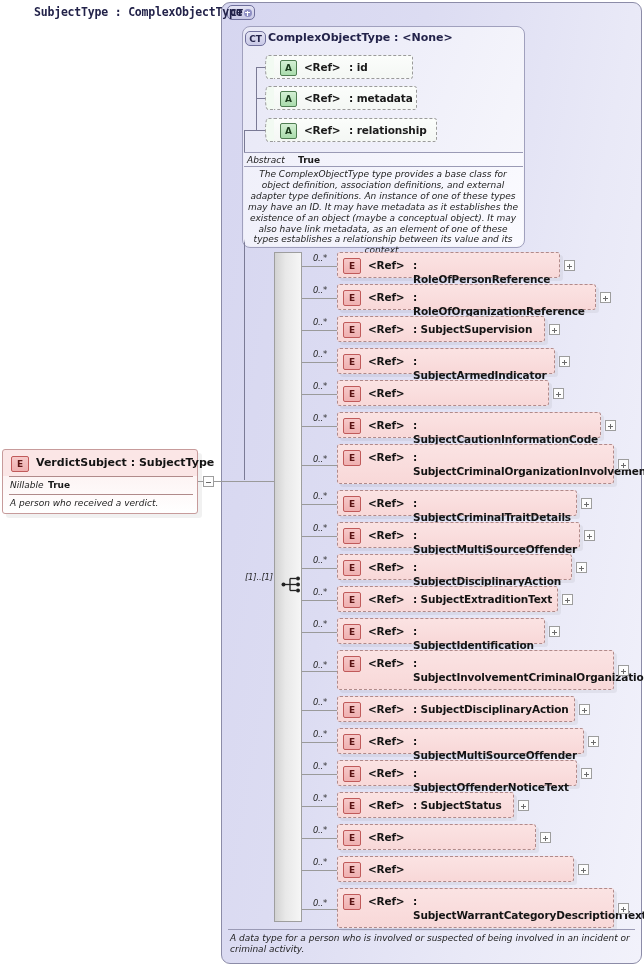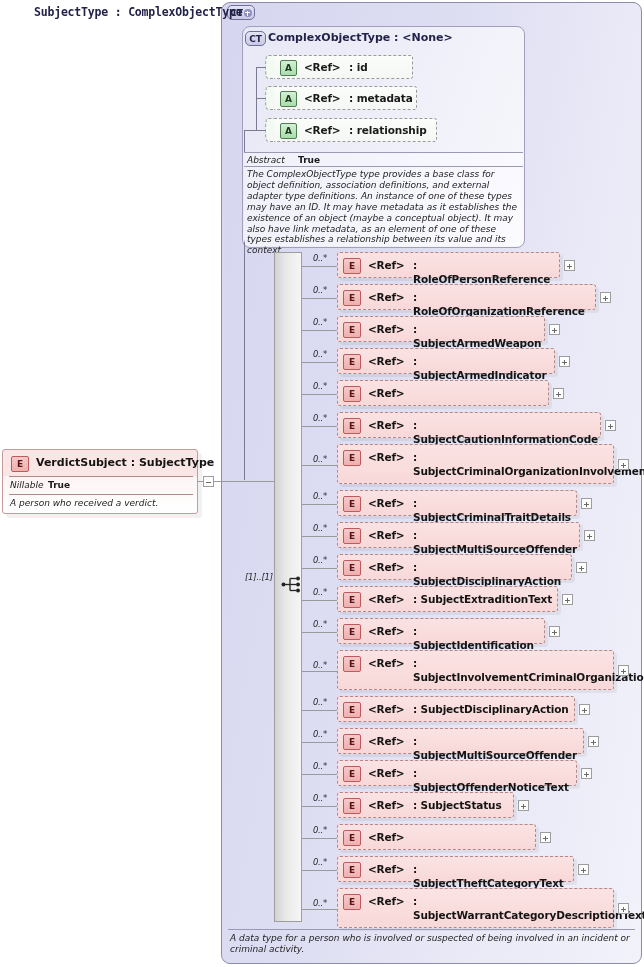--- a/index.html
+++ b/index.html
@@ -97,21 +97,21 @@
   }
   #abstract-panel .sep{position:absolute;left:0;right:0;height:1px;background:#9a9ab5;}
   #abstract-label{
     position:absolute;left:3px;top:3px;font-size:9px;font-style:italic;color:#1a1a1a;
   }
   #abstract-value{
     position:absolute;left:54px;top:3px;font-size:9px;font-weight:bold;color:#1a1a1a;
   }
   #abstract-desc{
     position:absolute;left:3px;top:17px;right:4px;
-    font-size:9px;font-style:italic;color:#232323;line-height:10.9px;
+    font-size:9px;font-style:italic;color:#232323;line-height:10.9px;text-align:center;
   }
 
   
   #seq-bar{
     position:absolute;left:274px;top:252px;width:28px;height:670px;
     border:1px solid #9e9e9e;
     background:linear-gradient(90deg,#d2d2d2 0%,#e8e8e8 40%,#f6f6f6 100%);
     box-sizing:border-box;
   }
   #occ-label{
@@ -329,21 +329,21 @@
       </div>
       <div class="el-plus" style="left: 263px; top: 8px;"></div>
     </div>
     <div class="lead" style="left: 302px; top: 330px; width: 35px;"></div>
     <div class="occ" style="left: 313px; top: 317px;">0..*</div>
     <div class="el-row" style="left: 337px; top: 316px; height: 26px;">
       <div class="el-shadow" style="width: 208px; height: 26px;"></div>
       <div class="el-box" style="width: 208px; height: 26px;">
         <div class="el-ibox">E</div>
         <div class="el-ref">&lt;Ref&gt;</div>
-        <div class="el-name" style="width: 128px;">: SubjectArmedWeapon</div>
+        <div class="el-name" style="width: 128px;">: SubjectSupervision</div>
       </div>
       <div class="el-plus" style="left: 212px; top: 8px;"></div>
     </div>
     <div class="lead" style="left: 302px; top: 362px; width: 35px;"></div>
     <div class="occ" style="left: 313px; top: 349px;">0..*</div>
     <div class="el-row" style="left: 337px; top: 348px; height: 26px;">
       <div class="el-shadow" style="width: 218px; height: 26px;"></div>
       <div class="el-box" style="width: 218px; height: 26px;">
         <div class="el-ibox">E</div>
         <div class="el-ref">&lt;Ref&gt;</div>
@@ -503,21 +503,20 @@
       </div>
       <div class="el-plus" style="left: 203px; top: 8px;"></div>
     </div>
     <div class="lead" style="left: 302px; top: 870px; width: 35px;"></div>
     <div class="occ" style="left: 313px; top: 857px;">0..*</div>
     <div class="el-row" style="left: 337px; top: 856px; height: 26px;">
       <div class="el-shadow" style="width: 237px; height: 26px;"></div>
       <div class="el-box" style="width: 237px; height: 26px;">
         <div class="el-ibox">E</div>
         <div class="el-ref">&lt;Ref&gt;</div>
-        <div class="el-name" style="width: 157px;">: SubjectTheftCategoryText</div>
       </div>
       <div class="el-plus" style="left: 241px; top: 8px;"></div>
     </div>
     <div class="lead" style="left: 302px; top: 909px; width: 35px;"></div>
     <div class="occ" style="left: 313px; top: 898px;">0..*</div>
     <div class="el-row tall" style="left: 337px; top: 888px; height: 40px;">
       <div class="el-shadow" style="width: 277px; height: 40px;"></div>
       <div class="el-box tall" style="width: 277px; height: 40px;">
         <div class="el-ibox">E</div>
         <div class="el-ref">&lt;Ref&gt;</div>

